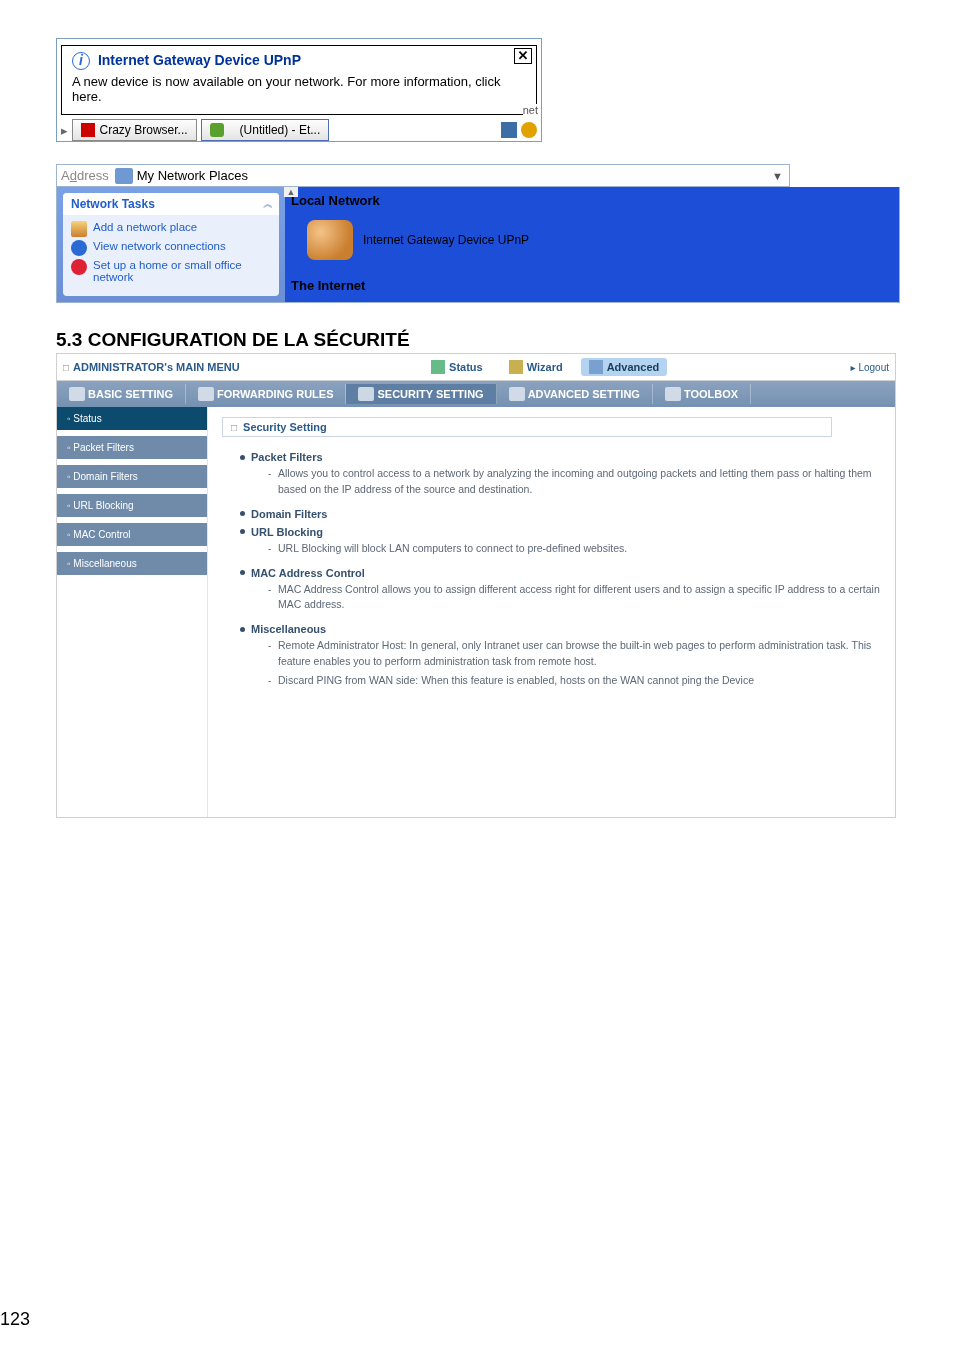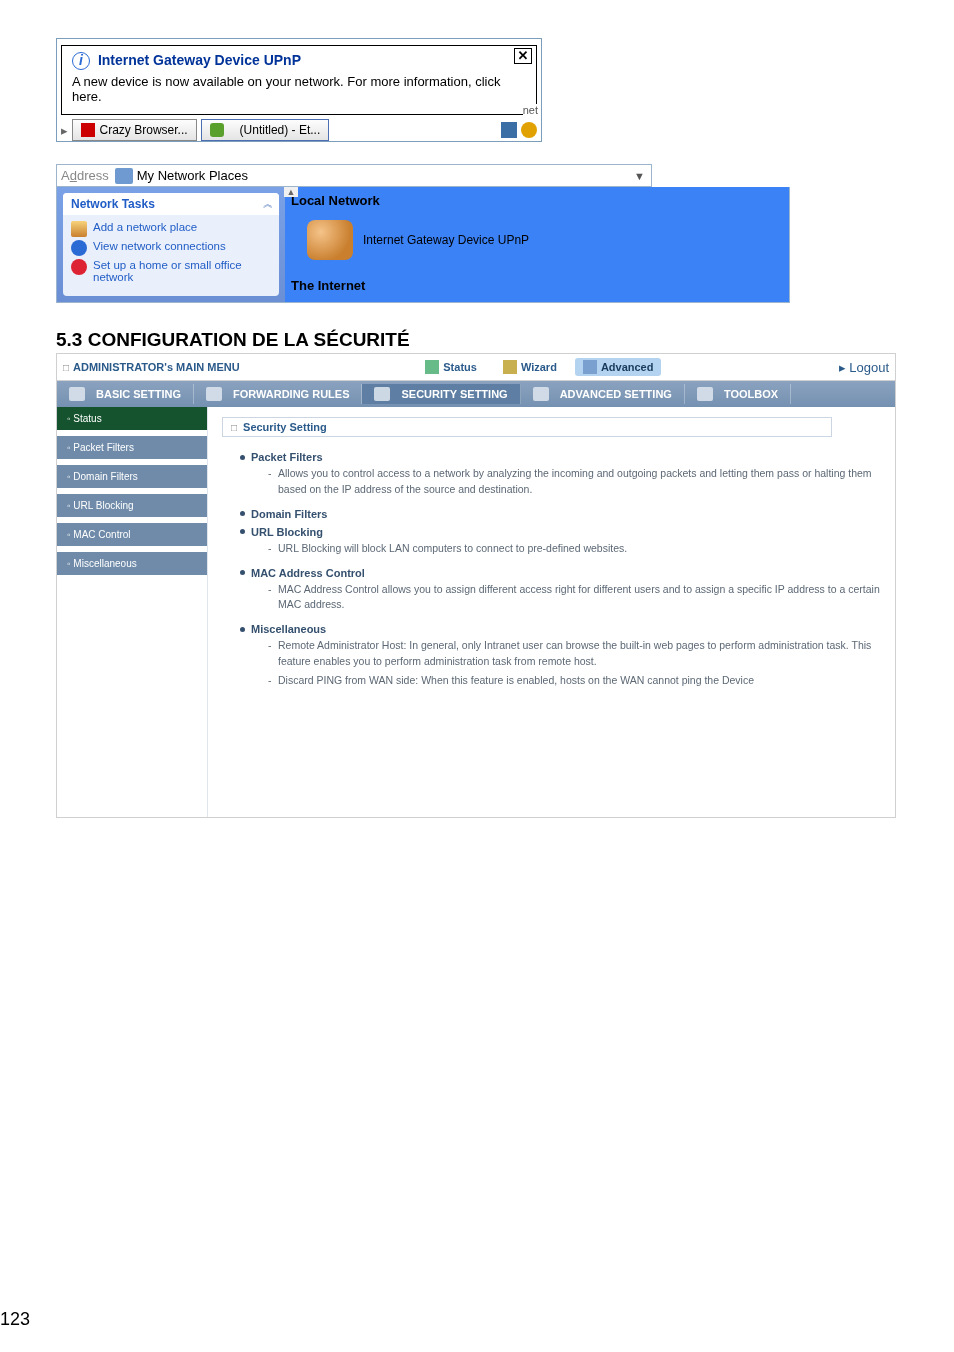--- a/index.html
+++ b/index.html
@@ -89,35 +89,35 @@
   .tray { margin-left:auto; display:flex; gap:4px; }
   .tray span { width:16px; height:16px; display:inline-block; }
   .tray .t1 { background:#3a6ea5; }
   .tray .t2 { background:#e1a100; border-radius:50%; }
 
   
   .addrbar {
     margin-top: 22px;
     border: 1px solid #9db4cd;
     background: #fff;
-    width: 596px;
+    width: 734px;
     display: flex;
     align-items: center;
     font-size: 13px;
     padding: 1px 2px;
   }
   .addrbar .lbl { color:#888; padding: 2px 6px 2px 2px; }
   .addrbar .mnp-icon {
     width:18px; height:16px; background:#6f9ad1;
     display:inline-block; margin-right:4px; border-radius:2px;
   }
   .addrbar .dd { margin-left:auto; font-size:11px; color:#555; padding-right:4px; }
 
   .explorer {
-    width: 734px;
+    width: 844px;
     display: flex;
     border-left: 1px solid #9db4cd;
     border-right: 1px solid #9db4cd;
     border-bottom: 1px solid #9db4cd;
   }
   .explorer .tasks {
     width: 228px;
     background: linear-gradient(#7aa1e6, #6b8fd4);
     padding: 6px;
   }
@@ -140,21 +140,21 @@
   .task-link {
     color:#215dc6; font-size:11.5px;
     margin: 3px 0; display:flex; gap:6px; align-items:flex-start;
   }
   .task-link .ic { width:16px; height:16px; display:inline-block; flex-shrink:0; }
   .ic.add { background:linear-gradient(#f7d37a,#c97f2e); border-radius:2px; }
   .ic.view { background:#2a6ad4; border-radius:50%; }
   .ic.home { background:#d23; border-radius:50%; }
 
   .explorer .right {
-    flex:1; background:#3b82f6; padding:2px 6px; font-size:13px;
+    flex:1; background:#1d4ed8; padding:2px 6px; font-size:13px;
     position:relative;
   }
   .explorer .right::before {
     content:"▲"; position:absolute; left:-1px; top:0;
     font-size:9px; color:#666; background:#f0f0f0;
     width:14px; text-align:center;
   }
   .explorer .right .section-h { font-weight:bold; padding:4px 0; }
   .igd-line { display:flex; align-items:center; gap:10px; margin:8px 0 14px 16px; }
   .igd-icon { width:46px; height:40px;
@@ -184,51 +184,51 @@
     padding: 4px 6px;
     border-bottom: 1px solid #d0d0d0;
   }
   .r-top .menu-l { color:#2a5a8a; font-weight:bold; font-size:11px; }
   .r-top .tabs { flex:1; display:flex; justify-content:center; gap:10px; }
   .r-top .tab {
     display:flex; align-items:center; gap:4px;
     padding:2px 8px; color:#2a5a8a; font-weight:bold; font-size:11px;
   }
   .r-top .tab.adv { background:#b3d3f0; border-radius:3px; color:#1a3b5c; }
-  .r-top .logout { color:#2a5a8a; font-size:13px; }
+  .r-top .logout { color:#2a5a8a; font-size:10px; }
   .ti { width:14px; height:14px; display:inline-block; }
   .ti.st  { background:#6b8; }
   .ti.wz  { background:#c8b050; }
   .ti.adv { background:#7aa0cf; }
 
   .r-sub {
     background: linear-gradient(#8aa2bf, #7591b1);
     display:flex; align-items:center;
     padding: 3px 0;
     color:#fff;
     font-size:11px;
   }
   .r-sub .sbtn {
-    display:flex; align-items:center; gap:11px;
+    display:flex; align-items:center; gap:3px;
     padding: 3px 12px;
     font-weight:bold;
     color:#fff;
     border-right:1px solid rgba(255,255,255,0.3);
   }
   .r-sub .sbtn.sel { background:#5e7fa3; }
   .si { width:16px; height:14px; display:inline-block; background:#d9e2ec; border-radius:2px; opacity:.9; }
 
   .r-body { display:flex; min-height: 410px; }
   .r-nav { width:150px; background:#fff; }
   .r-nav .ni {
     background:#6f8ba9; color:#fff;
     font-size:10px; padding:6px 10px;
     border-bottom:6px solid #fff;
   }
-  .r-nav .ni.first { background:#14532d; }
+  .r-nav .ni.first { background:#0c4a6e; }
 
   .r-content {
     flex:1; padding: 10px 14px; font-size:11px; color:#4c5865;
     border-left:1px solid #e0e5ed;
   }
   .r-content .title-bar {
     border:1px solid #ccd6e2;
     padding:3px 8px;
     color:#2a5a8a;
     font-weight:bold;

